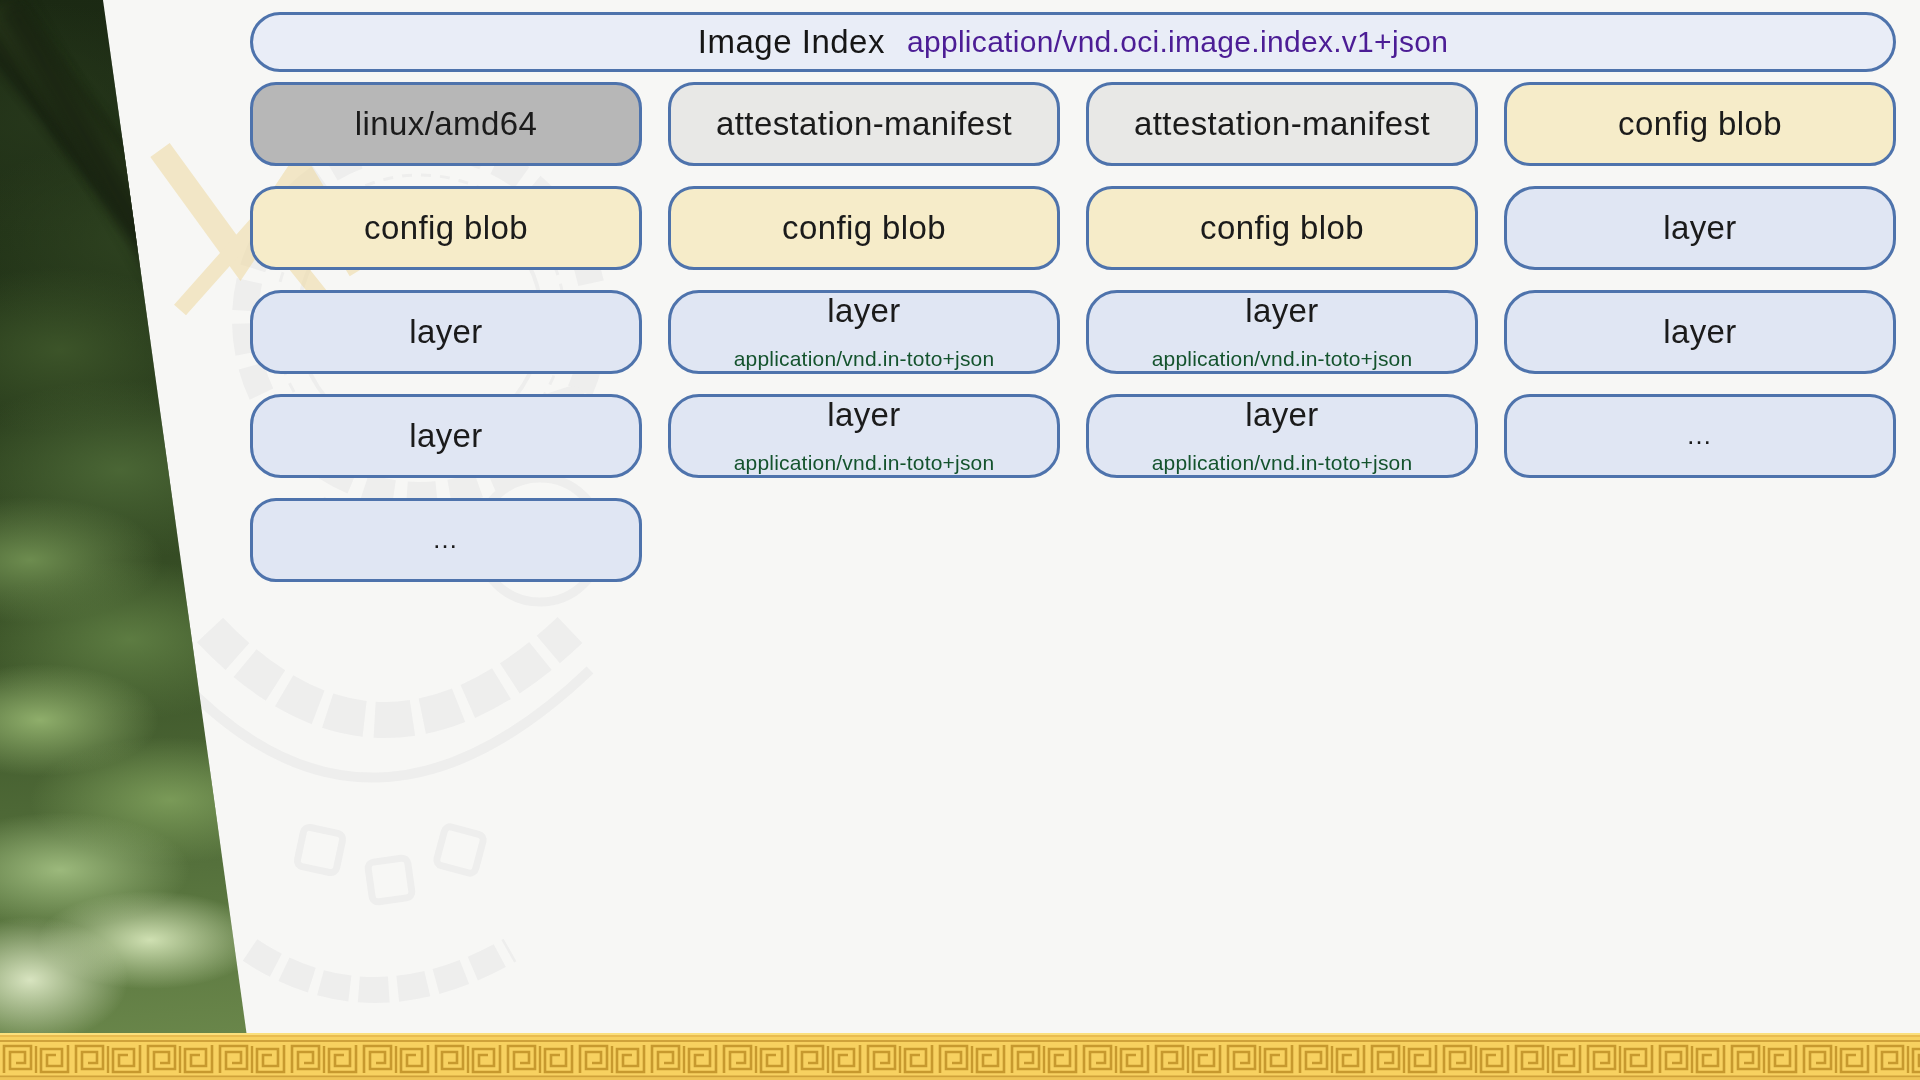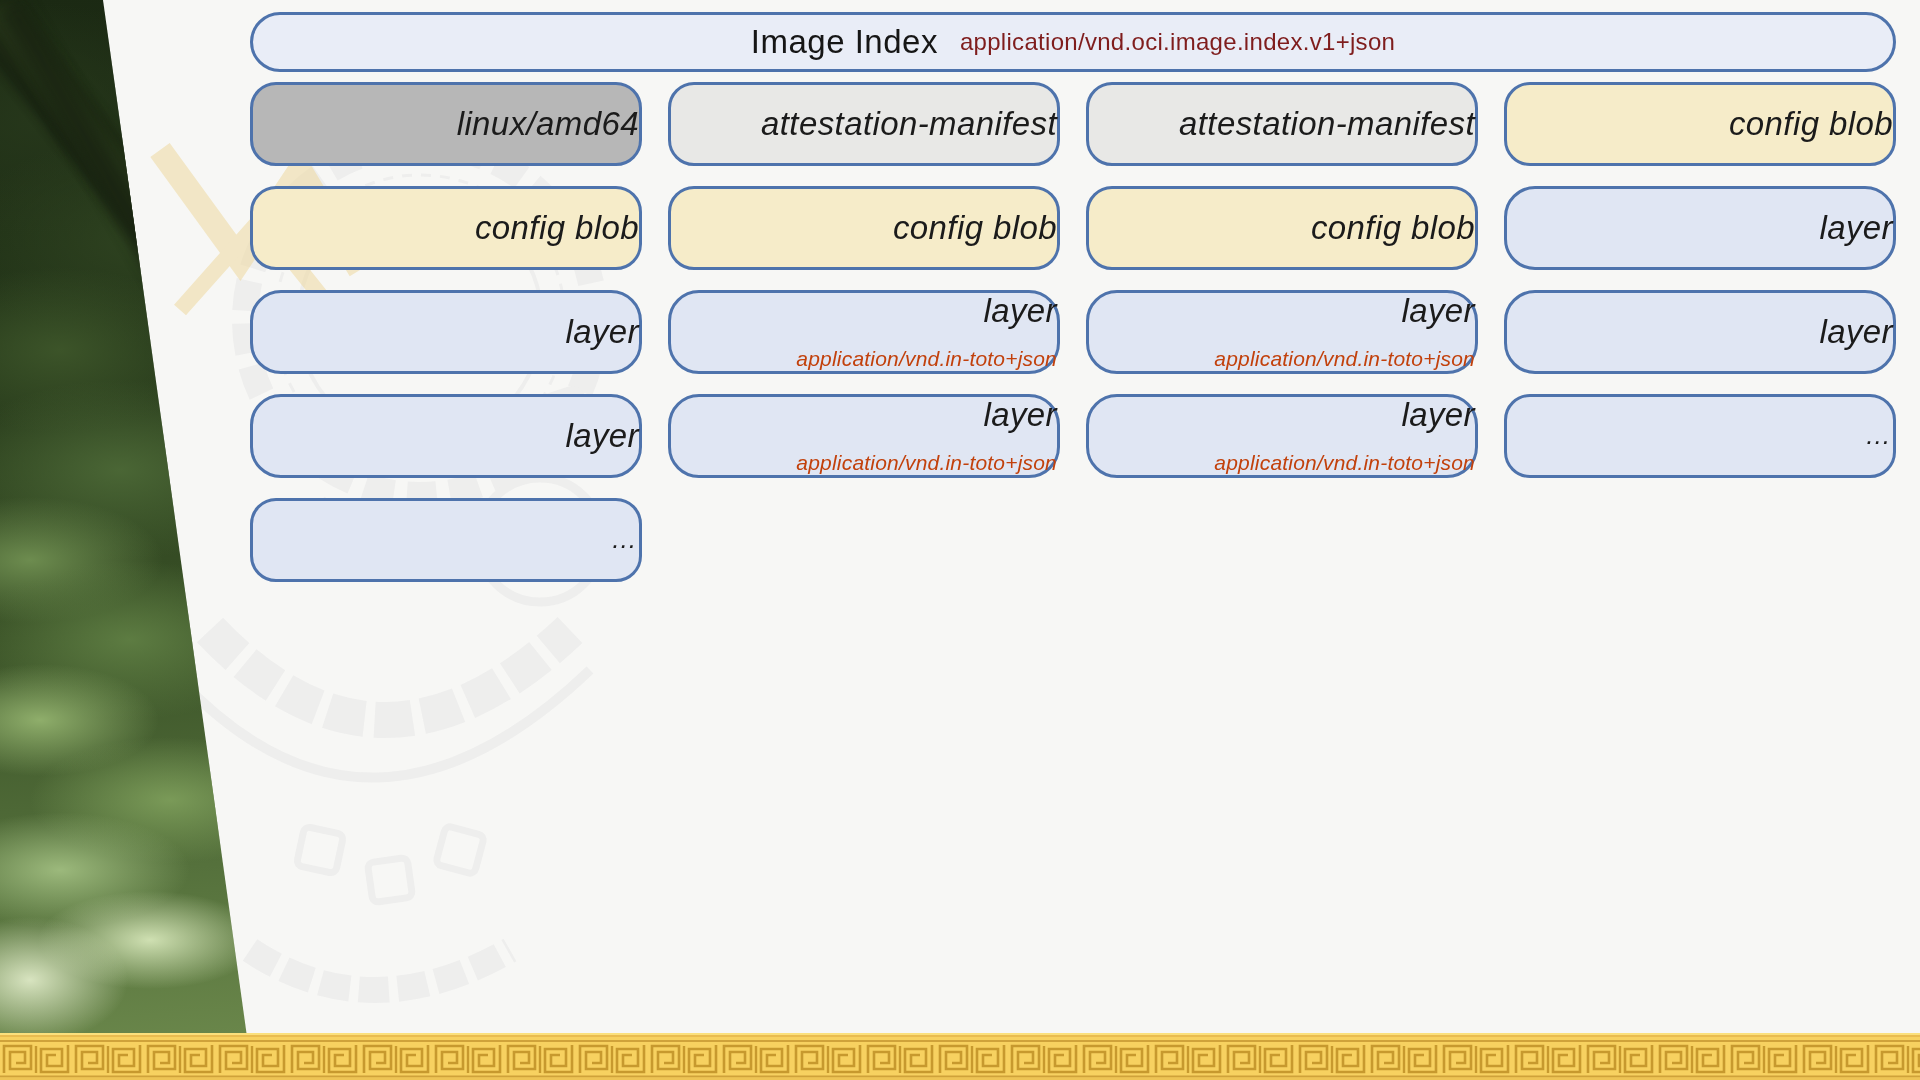--- a/index.html
+++ b/index.html
@@ -44,34 +44,34 @@
 
   
   .diagram{position:absolute;left:250px;top:12px;width:1646px;z-index:2;}
   .header-box{
     height:60px;border:3px solid var(--border,#4e73ac);border-radius:30px;
     background:var(--header-fill,#e9edf7);
     display:flex;align-items:center;justify-content:center;gap:22px;
     box-sizing:border-box;
   }
   .header-title{font-size:33px;color:#161616;letter-spacing:.5px;}
-  .header-mime{font-size:24px;color:#7f1d1d;letter-spacing:.3px;}
+  .header-mime{font-size:30px;color:#4c1d95;letter-spacing:.3px;}
 
   .grid{
     margin-top:10px;display:grid;
     grid-template-columns:repeat(4,1fr);
     column-gap:26px;row-gap:20px;grid-auto-rows:84px;
   }
   .cell{
     border:3px solid var(--border,#4e73ac);border-radius:26px;
-    display:flex;flex-direction:column;align-items:flex-end;justify-content:center;
-    box-sizing:border-box;background:#e0e6f3;font-style:italic;
+    display:flex;flex-direction:column;align-items:center;justify-content:center;
+    box-sizing:border-box;background:#e0e6f3;
   }
   .cell .label{font-size:33px;color:#1b1b1b;line-height:1.05;letter-spacing:.4px;}
-  .cell .sub{font-size:21px;color:#c2410c;line-height:1.1;margin-top:18px;letter-spacing:.2px;}
+  .cell .sub{font-size:21px;color:#14532d;line-height:1.1;margin-top:18px;letter-spacing:.2px;}
   .cell.arch-primary{background:var(--arch-primary-fill,#b7b7b7);}
   .cell.arch{background:var(--arch-fill,#e8e8e6);}
   .cell.config{background:var(--config-fill,#f6ecc9);}
   .cell.layer{background:var(--layer-fill,#e0e6f3);border-radius:31px;}
   .cell.ellipsis{background:var(--layer-fill,#e0e6f3);}
   .cell.ellipsis .label{font-size:26px;letter-spacing:2px;}
   .cell.empty{visibility:hidden;border:none;background:none;}
 
   
   .gold-band{position:absolute;left:0;bottom:0;width:1920px;height:47px;z-index:4;line-height:0;}

